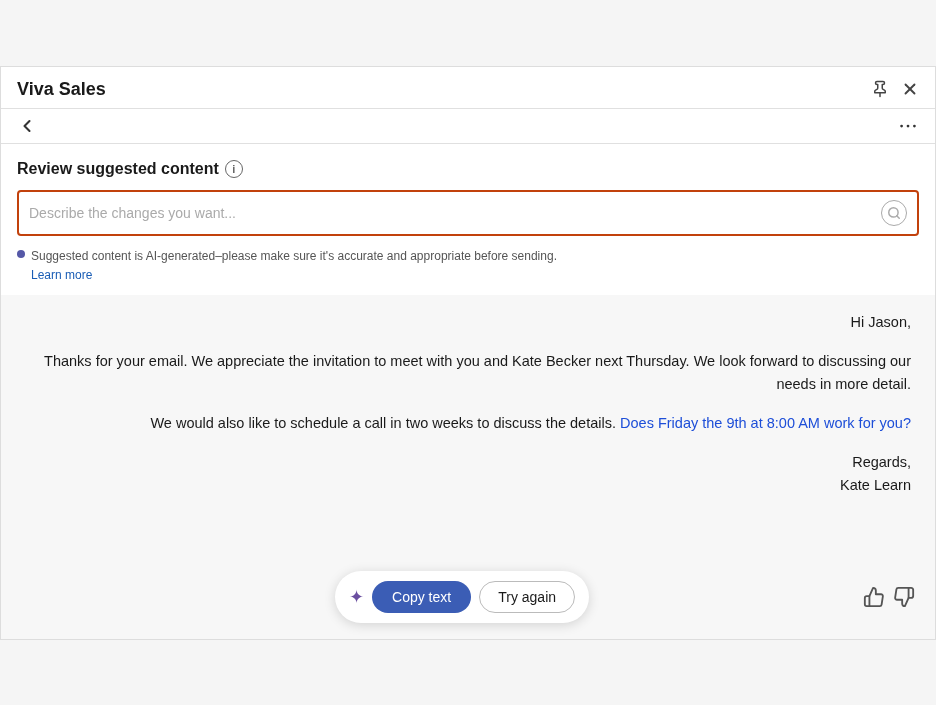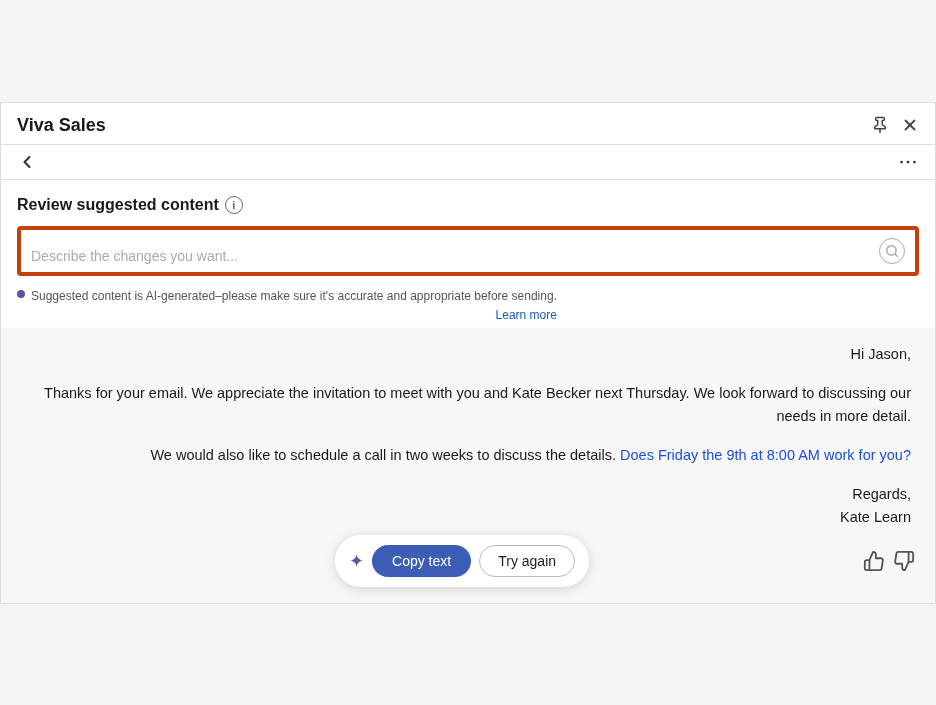--- a/index.html
+++ b/index.html
@@ -7,21 +7,21 @@
       font-family: 'Segoe UI', Arial, sans-serif;
       background: #f5f5f5;
       width: 936px;
       height: 705px;
       display: flex;
       align-items: center;
       justify-content: center;
     }
     .panel {
       width: 936px;
-      height: 502px;
+      height: 574px;
       background: #ffffff;
       border: 1px solid #ddd;
       display: flex;
       flex-direction: column;
       position: relative;
       overflow: hidden;
     }
     
     .header {
       display: flex;
@@ -103,22 +103,22 @@
       align-items: center;
       justify-content: center;
       font-size: 11px;
       color: #666;
       cursor: pointer;
       font-weight: 700;
     }
     
     .input-row {
       display: flex;
-      align-items: flex-end;
-      border: 4px solid #c2410c;
+      align-items: center;
+      border: 2px solid #c2410c;
       border-radius: 4px;
       padding: 8px 10px;
       margin-bottom: 10px;
     }
     .input-row input {
       flex: 1;
       border: none;
       outline: none;
       font-size: 14px;
       color: #888;
@@ -137,22 +137,21 @@
       justify-content: center;
       color: #aaa;
       font-size: 14px;
       cursor: pointer;
     }
     
     .ai-note {
       display: flex;
       align-items: flex-start;
       gap: 6px;
-      margin-bottom: 4px;
-      text-align: right;
+      margin-bottom: 12px;
     }
     .ai-dot {
       width: 8px;
       height: 8px;
       border-radius: 50%;
       background: #5558a7;
       margin-top: 4px;
       flex-shrink: 0;
     }
     .ai-note-text {

